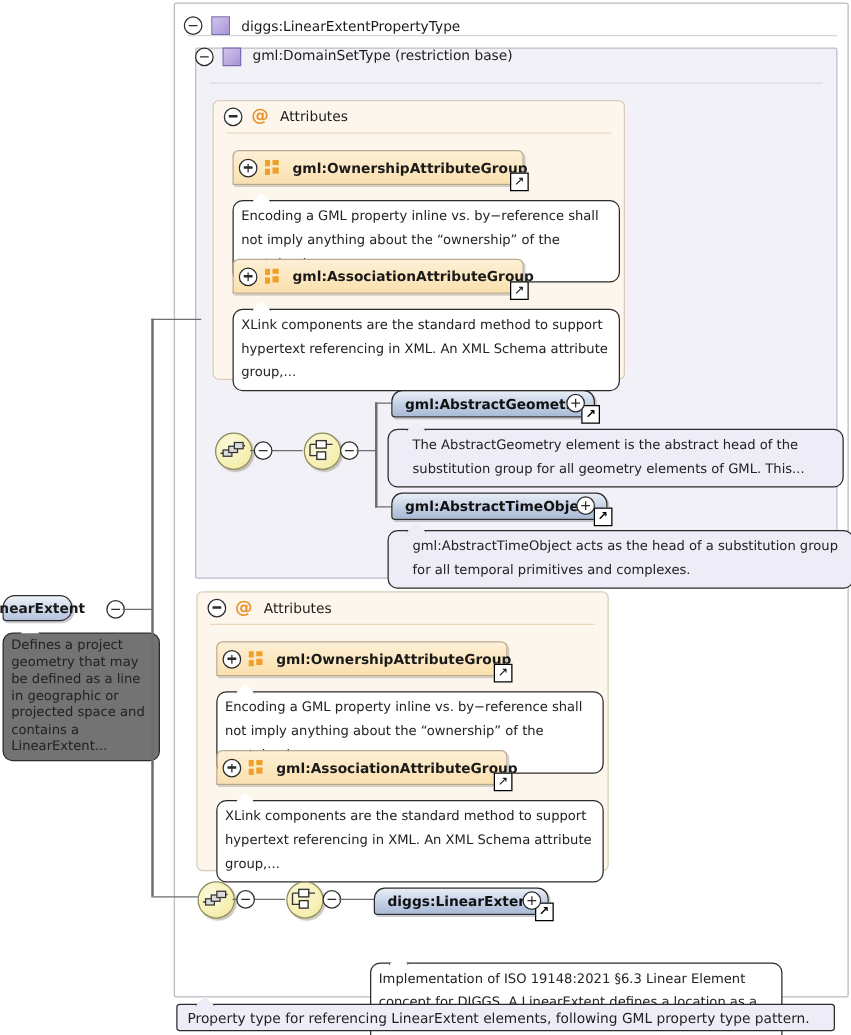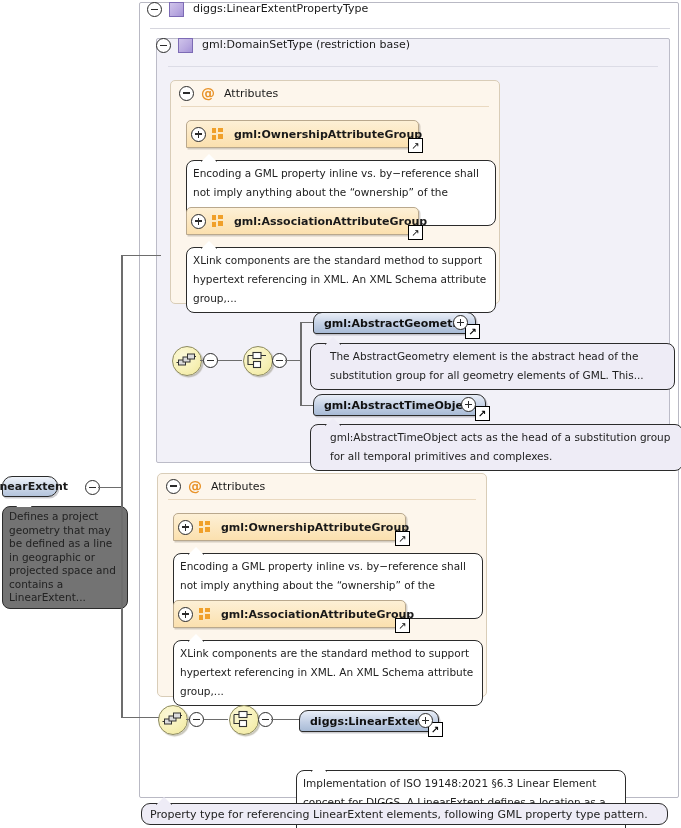--- a/index.html
+++ b/index.html
@@ -20,21 +20,21 @@
 
   
   #outer-type-box {
     left: 139px; top: 2px; width: 540px; height: 796px;
     background: #ffffff;
     border: 1px solid #b9b9c4;
     border-radius: 2px;
   }
   #outer-type-header {
     left: 139px; top: 2px; width: 540px; height: 26px;
-    display: flex; align-items: flex-start; padding-left: 8px;
+    display: flex; align-items: flex-end; padding-left: 8px;
   }
   #outer-type-divider {
     left: 150px; top: 28px; width: 520px; height: 1px;
     background: #d6d6de;
   }
 
   
   #restriction-box {
     left: 156px; top: 38px; width: 514px; height: 425px;
     background: #f2f1f8;
@@ -173,21 +173,21 @@
   .vline { width: 1.6px; }
 
   
   .conn-toggle { position: absolute; }
 
   
   #footer-doc {
     left: 141px; top: 803px; width: 527px; height: 22px;
     background: #eeecf6;
     border: 1.2px solid #2b2b2b;
-    border-radius: 9px;
+    border-radius: 3px;
     display: flex; align-items: center;
     padding-left: 8px;
     font-size: 11px; color: #222;
   }
   #footer-doc::before {
     content: ""; position: absolute;
     top: -7px; left: 14px; width: 14px; height: 8px;
     background: #eeecf6;
     clip-path: polygon(0% 100%, 50% 0%, 100% 100%);
     border-left: 1.2px solid #2b2b2b;

